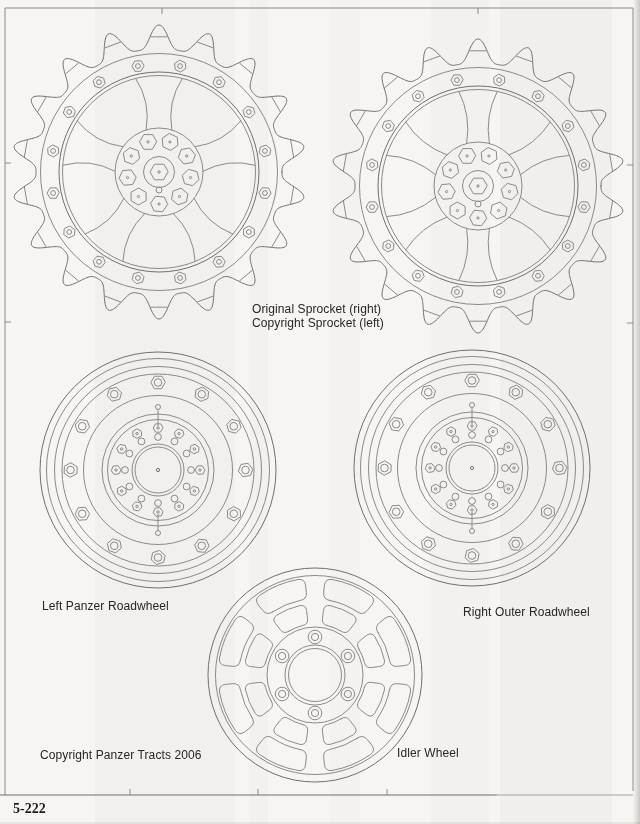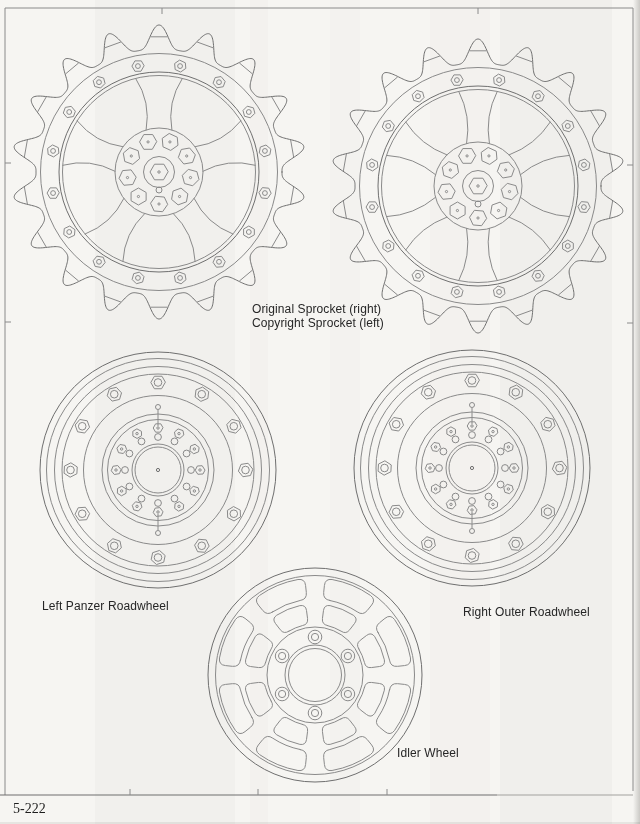--- a/index.html
+++ b/index.html
@@ -5,21 +5,21 @@
   html,body{margin:0;padding:0;}
   body{width:640px;height:824px;position:relative;overflow:hidden;
        font-family:"Liberation Sans", sans-serif;background:#f6f5f2;}
   .page{position:absolute;inset:0;}
   .streak{position:absolute;top:0;bottom:0;pointer-events:none;}
   svg#dwg{position:absolute;left:0;top:0;}
   .lbl{position:absolute;color:#262626;font-size:12px;line-height:14px;
        letter-spacing:.1px;white-space:nowrap;}
   .lbl2{line-height:13.5px;}
   .pagenum{position:absolute;left:13px;top:801px;color:#1d1d1d;
-       font-family:"Liberation Serif", serif;font-weight:normal;font-size:14px;}
+       font-family:"Liberation Serif", serif;font-weight:bold;font-size:14px;}
   .edge-shadow{position:absolute;right:0;top:0;bottom:0;width:7px;pointer-events:none;
        background:linear-gradient(to right, rgba(90,88,82,0), rgba(90,88,82,0.28));}
   .bottom-paper{position:absolute;left:0;right:0;bottom:0;height:2px;
        background:rgba(90,88,82,0.10);pointer-events:none;}
 </style>
 </head>
 <body>
 
 <div class="page">
 
@@ -414,18 +414,19 @@
         <circle cx="282.09" cy="656.00" r="3.6" fill="none" stroke="#8a8a8a" stroke-width="1"></circle>
       </g>
     </svg>
 
   <div class="lbl lbl2" style="left:252px;top:303px;">
     <div>Original Sprocket (right)</div>
     <div>Copyright Sprocket (left)</div>
   </div>
   <div class="lbl" style="left:42px;top:599px;">Left Panzer Roadwheel</div>
   <div class="lbl" style="left:463px;top:605px;text-align:center;">Right Outer Roadwheel</div>
+  <div class="lbl" style="left:40px;top:748px;">Copyright Panzer Tracts 2006</div>
   <div class="lbl" style="left:397px;top:746px;">Idler Wheel</div>
   <div class="pagenum">5-222</div>
 
   <div class="edge-shadow"></div>
   <div class="bottom-paper"></div>
 </div>
 
 </body></html>

